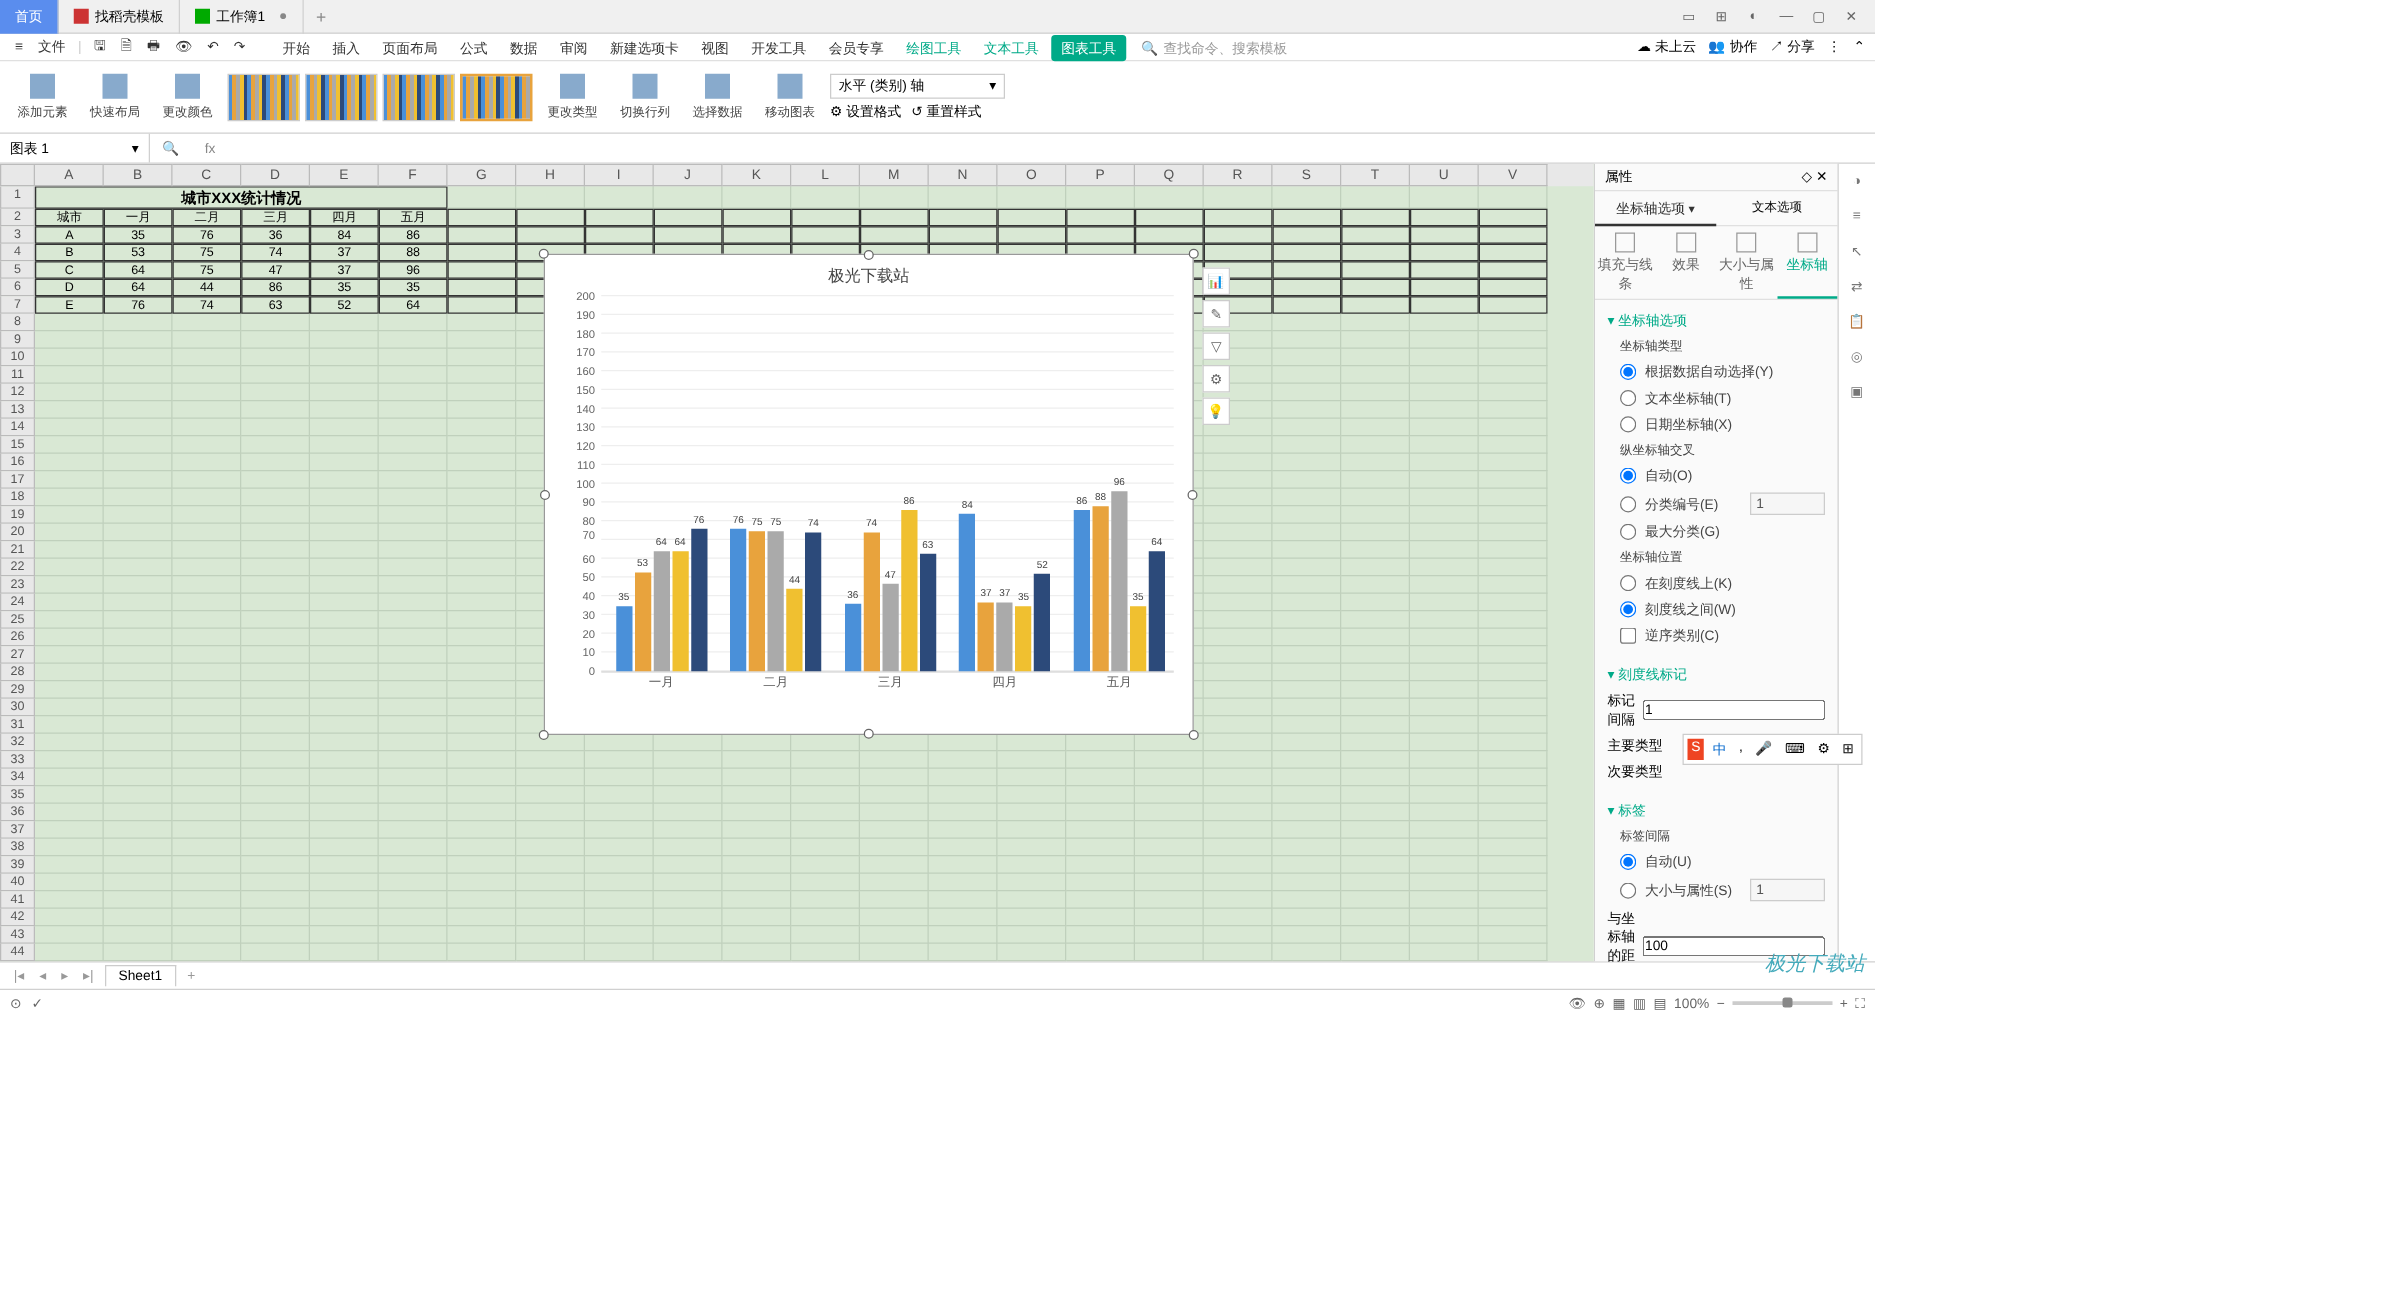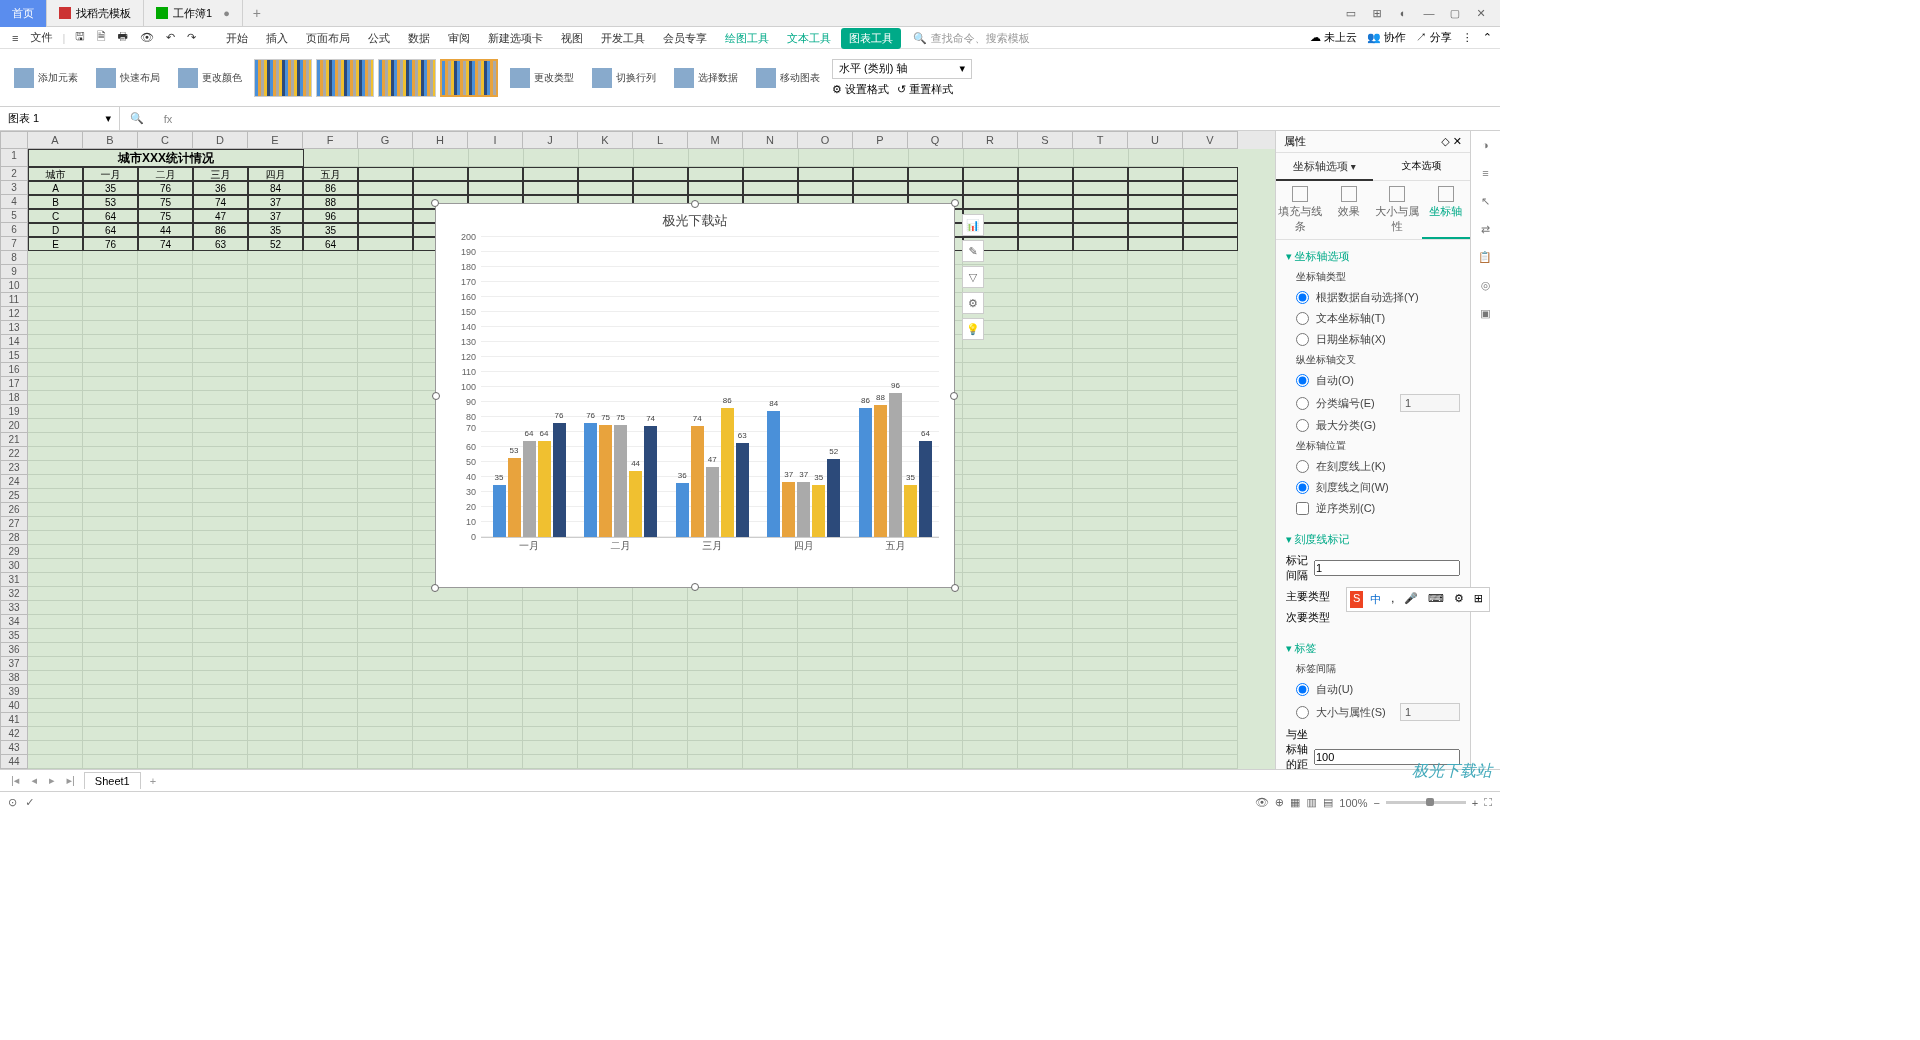--- a/index.html
+++ b/index.html
@@ -16,40 +16,40 @@
 .toolbar{height:22px;display:flex;align-items:center;gap:4px;padding:0 8px;border-bottom:1px solid #e0e0e0;}
 .toolbar .menu-btn{padding:0 4px;color:#333;}
 .toolbar .sep{color:#ccc;margin:0 2px;}
 .toolbar .right{margin-left:auto;display:flex;gap:10px;align-items:center;}
 .tabs{height:24px;display:flex;align-items:center;gap:2px;padding:0 8px;}
 .ribtab{padding:3px 8px;color:#333;}
 .ribtab.active{color:#0a8;}
 .ribtab.hl{background:#0a8;color:#fff;border-radius:3px;}
 .tabs .search{margin-left:10px;color:#999;display:flex;align-items:center;gap:4px;}
 .ribbon{height:58px;border-bottom:1px solid #d0d0d0;display:flex;align-items:center;padding:0 8px;gap:6px;}
-.ribgrp{display:flex;flex-direction:row;align-items:center;gap:4px;padding:0 6px;}
+.ribgrp{display:flex;flex-direction:column;align-items:center;gap:4px;padding:0 6px;}
 .ribgrp .ico{width:20px;height:20px;background:#8ac;}
 .ribgrp .lbl{font-size:10px;color:#444;}
 .thumb{width:58px;height:38px;border:1px solid #ccc;background:repeating-linear-gradient(90deg,#4a90d9 0 3px,#e8a33d 3px 6px,#aaa 6px 9px,#f0c030 9px 12px,#2c4a7a 12px 15px);display:inline-block;}
 .thumb.sel{border:2px solid #e8a33d;}
 .axis-sel{height:20px;border:1px solid #ccc;padding:0 6px;width:140px;display:flex;align-items:center;justify-content:space-between;}
 .fxbar{height:24px;border-bottom:1px solid #d0d0d0;display:flex;align-items:center;}
 .namebox{width:120px;border-right:1px solid #d0d0d0;padding:0 8px;display:flex;align-items:center;justify-content:space-between;height:100%;}
 .fxicon{padding:0 10px;color:#888;}
 .fxinput{flex:1;padding:0 6px;color:#999;}
 .main{display:flex;height:638px;}
 .sheet{flex:1;position:relative;overflow:hidden;background:#d9e8d4;}
 .colhdr{display:flex;height:18px;background:#e8e8e8;position:sticky;top:0;}
 .corner{width:28px;border:1px solid #bbb;background:#e8e8e8;}
 .ch{width:55px;border:1px solid #bbb;border-left:none;text-align:center;line-height:16px;color:#555;}
 .rows{}
 .row{display:flex;height:14px;}
 .rh{width:28px;border:1px solid #bbb;border-top:none;background:#e8e8e8;text-align:center;line-height:13px;color:#555;font-size:10px;}
 .cell{width:55px;border-right:1px solid #c0d0bc;border-bottom:1px solid #c0d0bc;text-align:center;line-height:13px;font-size:10px;}
-.titlecell{width:276px;border:1px solid #333;font-weight:bold;font-size:12px;line-height:16px;background:#d9e8d4;}
+.titlecell{width:330px;border:1px solid #333;font-weight:bold;font-size:12px;line-height:16px;background:#d9e8d4;}
 .tbl .cell{border:1px solid #333;}
 .chart{position:absolute;left:435px;top:72px;width:520px;height:385px;background:#fff;border:1px solid #999;}
 .chart-handles{position:absolute;width:8px;height:8px;background:#fff;border:1px solid #666;border-radius:50%;}
 .ch-tl{left:-5px;top:-5px;}.ch-tr{right:-5px;top:-5px;}.ch-bl{left:-5px;bottom:-5px;}.ch-br{right:-5px;bottom:-5px;}
 .ch-tm{left:50%;top:-4px;margin-left:-4px;}.ch-bm{left:50%;bottom:-4px;margin-left:-4px;}
 .ch-ml{left:-4px;top:50%;margin-top:-4px;}.ch-mr{right:-4px;top:50%;margin-top:-4px;}
 .chart-title{text-align:center;padding:8px;font-size:13px;color:#444;}
 .plot{position:relative;height:300px;margin:0 15px 0 45px;border-bottom:1px solid #ccc;}
 .ytick{position:absolute;left:-30px;font-size:9px;color:#666;width:25px;text-align:right;}
 .grid{position:absolute;left:0;right:0;border-top:1px solid #eee;}

